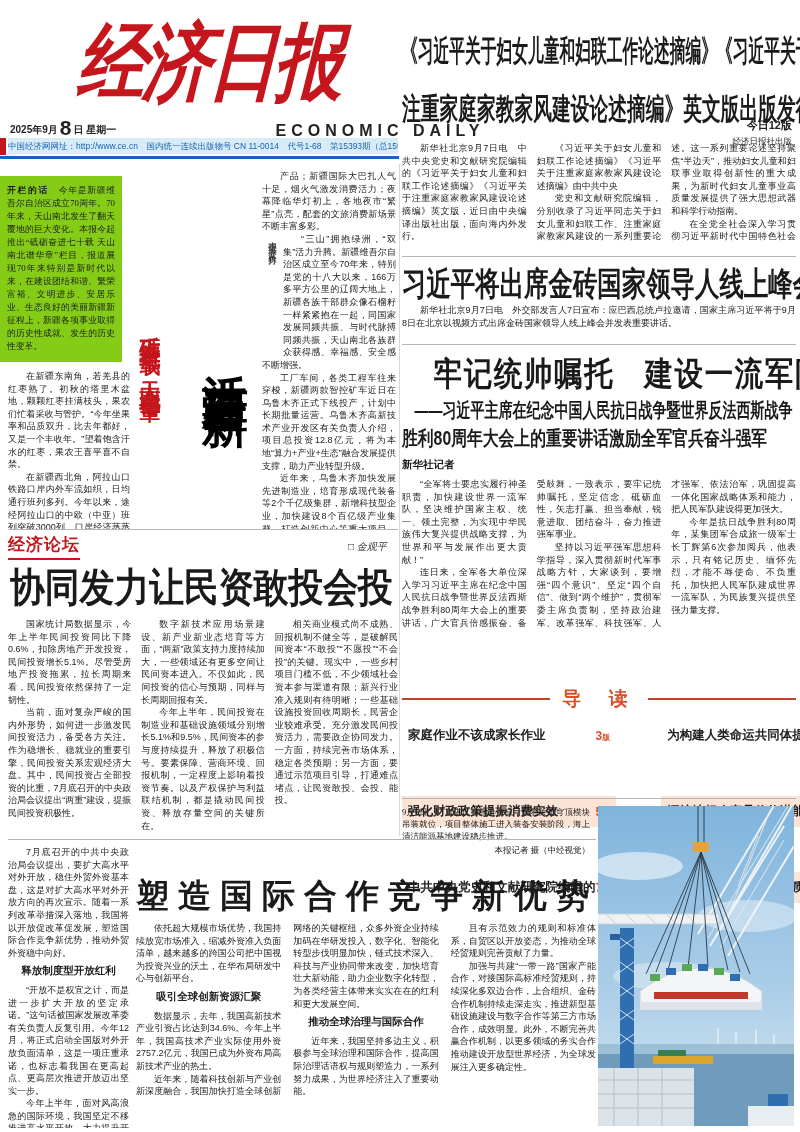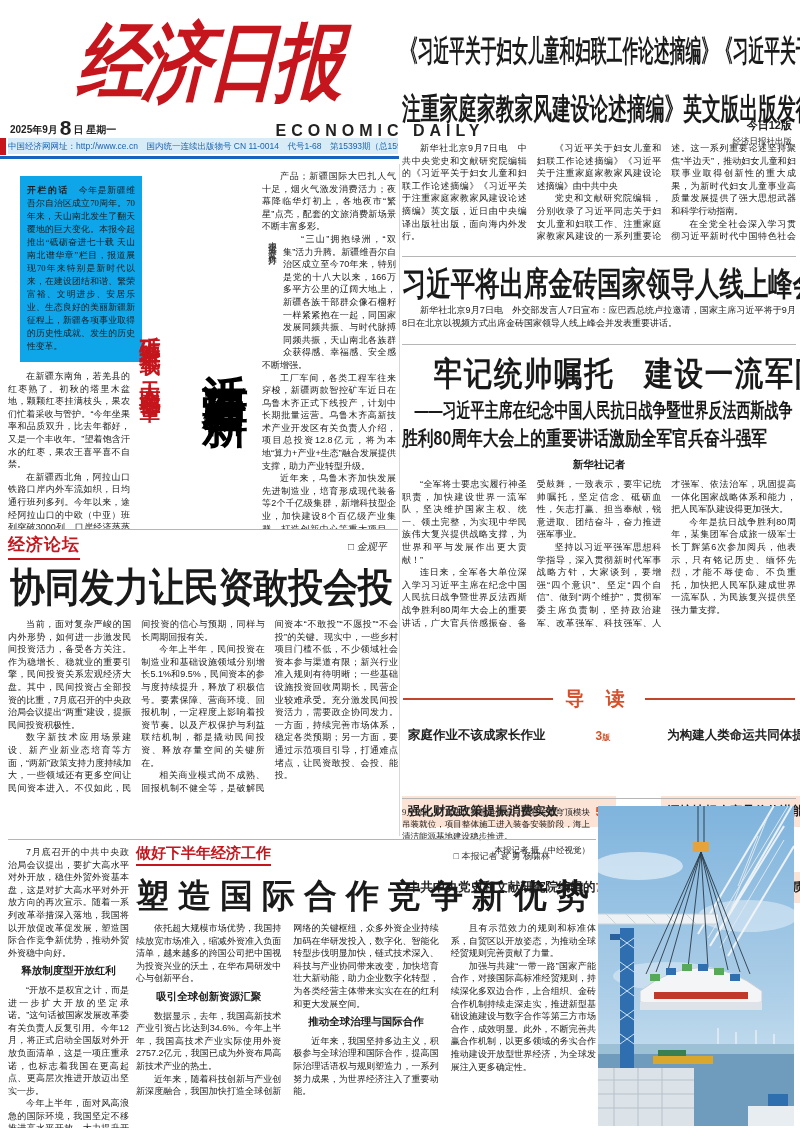--- a/index.html
+++ b/index.html
@@ -39,44 +39,44 @@
 
   #brics-headline { left:402px; top:262px; width:394px; font-size:33px; transform:scaleX(.74); }
   #brics-body { left:402px; top:304px; width:394px; height:34px; }
 
   #mil-h { left:402px; top:352px; width:394px; text-align:center; }
   #mil-h .t { display:inline-block; font-family:"Liberation Serif", serif; font-weight:bold;
      font-size:33px; letter-spacing:2px; transform:scaleX(.86); transform-origin:center; white-space:nowrap; }
   #mil-sub { left:402px; top:396px; width:394px; font-weight:900; }
   #mil-sub .s1 { font-size:20px; white-space:nowrap; transform:scaleX(.70); transform-origin:left top; line-height:28px; }
   #mil-sub .s2 { font-size:20px; white-space:nowrap; transform:scaleX(.79); transform-origin:left top; line-height:28px; }
-  #mil-byline { left:402px; top:458px; width:394px; text-align:center; font-size:10.5px; font-weight:bold; font-family:"Liberation Serif", serif; }
+  #mil-byline { left:402px; top:458px; width:394px; font-size:10.5px; font-weight:bold; font-family:"Liberation Serif", serif; }
   #mil-cols { left:402px; top:478px; width:394px; height:198px; column-count:3; column-gap:10px; }
 
   
   #daodu { left:402px; top:686px; width:394px; }
   #daodu-titlerow { display:flex; align-items:center; justify-content:center; gap:12px; }
   #daodu-titlerow .ln { width:150px; height:2px; background:#c0452a; }
-  #daodu-title { color:#d4512b; font-size:19px; font-weight:900; letter-spacing:8px; white-space:nowrap; }
+  #daodu-title { color:#d4512b; font-size:19px; font-weight:900; letter-spacing:8px; white-space:nowrap;font-family:Liberation Mono, monospace; }
   #daodu-grid { margin-top:8px; display:grid; grid-template-columns:1fr 1fr; grid-auto-rows:31px; column-gap:8px; row-gap:2px;gap:45px; }
   .dd-item { display:flex; align-items:center; justify-content:space-between; padding:0 6px; }
   .dd-item.shaded { background:#fbe4d6; }
   .dd-text { font-size:12.5px; font-weight:bold; color:#222; white-space:nowrap; overflow:hidden; }
   .dd-page { color:#d4512b; font-weight:bold; font-size:12px; white-space:nowrap; }
   .dd-page small { font-size:8px; }
   #daodu-bottomrule { left:402px; top:798px; width:394px; }
 
   
   #photo-caption { left:402px; top:806px; width:188px; height:56px; font-size:8.5px; line-height:12px;
      font-family:"Liberation Serif", serif; text-align:justify; color:#222; }
   #photo-caption .att { text-align:right; margin-top:2px; }
   #photo { left:598px; top:806px; width:196px; height:320px; overflow:hidden; }
 
   
-  #xj-intro { left:20px; top:176px; width:122px; height:186px; background:#0ea5e9; padding:8px 7px;
+  #xj-intro { left:0; top:176px; width:122px; height:186px; background:#84cc16; padding:8px 7px;
     font-size:8.8px; line-height:13px; text-align:justify; font-family:"Liberation Serif", serif; color:#1c1c1c; }
   #xj-intro b { letter-spacing:1px; }
   #xj-leftcol { left:8px; top:370px; width:122px; height:160px; }
   #xj-kicker { left:134px; top:176px; width:30px; height:354px; writing-mode:vertical-rl; color:#c4161c;
     font-size:21px; font-weight:900; letter-spacing:3px; text-align:center; }
   #xj-headline { left:166px; top:176px; width:90px; height:354px; writing-mode:vertical-rl;
     font-family:"Liberation Serif", serif; font-size:46px; font-weight:900; letter-spacing:4px; text-align:center; color:#000; }
   #xj-rightcol { left:262px; top:170px; width:134px; height:360px; }
   #xj-byline { float:left; width:17px; height:110px; margin:2px 4px 2px 0; writing-mode:vertical-rl;
     font-size:8.5px; color:#333; letter-spacing:1px; }
@@ -327,40 +327,37 @@
 
   </div>
 
   <div class="rule-h" style="left:8px; top:529px; width:390px;"></div>
   <div class="rule-v" style="left:399px; top:164px; height:672px;"></div>
 
   <div class="abs" id="forum-label">经济论坛</div>
   <div class="abs" id="forum-author">□ 金观平</div>
   <div class="abs cond-line" id="forum-headline">协同发力让民资敢投会投</div>
   <div class="abs bodytxt" id="forum-cols">
+    <p>国家统计局数据显示，今年上半年民间投资同比下降0.6%，扣除房地产开发投资，民间投资增长5.1%。尽管受房地产投资拖累，拉长周期来看，民间投资依然保持了一定韧性。</p>
     <p>当前，面对复杂严峻的国内外形势，如何进一步激发民间投资活力，备受各方关注。作为稳增长、稳就业的重要引擎，民间投资关系宏观经济大盘。其中，民间投资占全部投资的比重，7月底召开的中央政治局会议提出“两重”建设，提振民间投资积极性。</p>
     <p>数字新技术应用场景建设、新产业新业态培育等方面，“两新”政策支持力度持续加大，一些领域还有更多空间让民间资本进入。不仅如此，民间投资的信心与预期，同样与长周期回报有关。</p>
     <p>今年上半年，民间投资在制造业和基础设施领域分别增长5.1%和9.5%，民间资本的参与度持续提升，释放了积极信号。要素保障、营商环境、回报机制，一定程度上影响着投资节奏。以及产权保护与利益联结机制，都是撬动民间投资、释放存量空间的关键所在。</p>
     <p>相关商业模式尚不成熟、回报机制不健全等，是破解民间资本“不敢投”“不愿投”“不会投”的关键。现实中，一些乡村项目门槛不低，不少领域社会资本参与渠道有限；新兴行业准入规则有待明晰；一些基础设施投资回收周期长，民营企业较难承受。充分激发民间投资活力，需要政企协同发力。一方面，持续完善市场体系，稳定各类预期；另一方面，要通过示范项目引导，打通难点堵点，让民资敢投、会投、能投。</p>
   </div>
 
   <div class="rule-h" id="bottom-rule"></div>
 
   <div class="abs bodytxt" id="ba-col1">
     <p>7月底召开的中共中央政治局会议提出，要扩大高水平对外开放，稳住外贸外资基本盘，这是对扩大高水平对外开放方向的再次宣示。随着一系列改革举措深入落地，我国将以开放促改革促发展，塑造国际合作竞争新优势，推动外贸外资稳中向好。</p>
     <div class="subhead">释放制度型开放红利</div>
     <p>“开放不是权宜之计，而是进一步扩大开放的坚定承诺。”这句话被国家发展改革委有关负责人反复引用。今年12月，将正式启动全国版对外开放负面清单，这是一项庄重承诺，也标志着我国在更高起点、更高层次推进开放迈出坚实一步。</p>
     <p>今年上半年，面对风高浪急的国际环境，我国坚定不移推进高水平开放，大力提升开放平台功能，深化双边多边合作。截至今年7月初，国家层面累计复制推广自贸试验区制度创新成果，形成了丰富的利好举措，开放红利持续释放。</p>
 
   </div>
 
-  <div class="abs" id="ba-kickrow">
-    <span id="ba-kicker">做好下半年经济工作</span>
-    <span id="ba-byline">□ 本报记者 袁 勇 杨啸林</span>
-  </div>
   <div class="abs" id="ba-headline">塑造国际合作竞争新优势</div>
 
   <div class="abs bodytxt" id="ba-cols">
     <p>依托超大规模市场优势，我国持续放宽市场准入，缩减外资准入负面清单，越来越多的跨国公司把中国视为投资兴业的沃土，在华布局研发中心与创新平台。</p>
     <div class="subhead">吸引全球创新资源汇聚</div>
     <p>数据显示，去年，我国高新技术产业引资占比达到34.6%。今年上半年，我国高技术产业实际使用外资2757.2亿元，我国已成为外资布局高新技术产业的热土。</p>
     <p>近年来，随着科技创新与产业创新深度融合，我国加快打造全球创新网络的关键枢纽，众多外资企业持续加码在华研发投入，数字化、智能化转型步伐明显加快，链式技术深入、科技与产业协同带来改变，加快培育壮大新动能，助力企业数字化转型，为各类经营主体带来实实在在的红利和更大发展空间。</p>
     <div class="subhead">推动全球治理与国际合作</div>
     <p>近年来，我国坚持多边主义，积极参与全球治理和国际合作，提高国际治理话语权与规则塑造力，一系列努力成果，为世界经济注入了重要动能。</p>
     <p>且有示范效力的规则和标准体系，自贸区以开放姿态，为推动全球经贸规则完善贡献了力量。</p>

